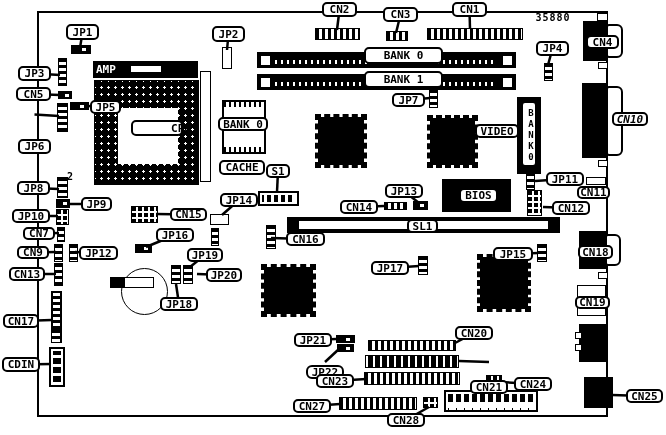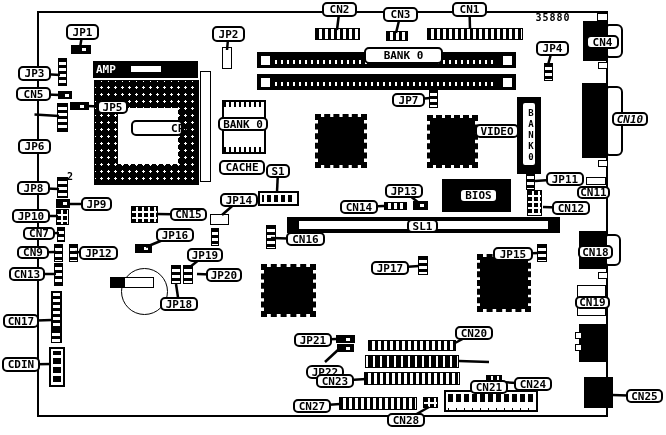--- a/index.html
+++ b/index.html
@@ -191,24 +191,25 @@
     <div class="label callout" style="left: 66px; top: 24px; width: 33px; height: 16px;">JP1</div>
     <div class="label callout" style="left: 212px; top: 26px; width: 33px; height: 16px;">JP2</div>
     <div class="label callout" style="left: 322px; top: 2px; width: 35px; height: 15px;">CN2</div>
     <div class="label callout" style="left: 383px; top: 7px; width: 35px; height: 15px;">CN3</div>
     <div class="label callout" style="left: 452px; top: 2px; width: 35px; height: 15px;">CN1</div>
     <div class="label callout" style="left: 536px; top: 41px; width: 33px; height: 15px;">JP4</div>
     <div class="label callout" style="left: 586px; top: 35px; width: 33px; height: 14px;">CN4</div>
     <div class="label callout" style="left: 18px; top: 66px; width: 33px; height: 15px;">JP3</div>
     <div class="label callout" style="left: 16px; top: 87px; width: 35px; height: 14px;">CN5</div>
     <div class="label callout" style="left: 18px; top: 107px; width: 33px; height: 15px; margin-top: 32px;">JP6</div>
-    <div class="label callout" style="left: 97px; top: 100px; width: 31px; height: 14px;">JP5</div>
+    <div class="label callout" style="left: 90px; top: 100px; width: 31px; height: 14px;">JP5</div>
     <div class="label onblack" style="left: 96px; top: 63px; width: 30px; height: 13px;">AMP</div>
     <div class="label callout" style="left: 131px; top: 120px; width: 34px; height: 16px; padding-left: 48px;">CPU</div>
     <div class="label callout" style="left: 364px; top: 47px; width: 79px; height: 17px;">BANK 0</div>
+    <div class="label callout" style="left: 364px; top: 71px; width: 79px; height: 17px;">BANK 1</div>
     <div class="label callout" style="left: 218px; top: 117px; width: 50px; height: 14px;">BANK 0</div>
     <div class="label callout" style="left: 219px; top: 160px; width: 46px; height: 15px;">CACHE</div>
     <div class="label callout" style="left: 266px; top: 164px; width: 24px; height: 14px;">S1</div>
     <div class="label callout" style="left: 220px; top: 193px; width: 38px; height: 14px;">JP14</div>
     <div class="label callout" style="left: 392px; top: 93px; width: 33px; height: 14px;">JP7</div>
     <div class="label callout" style="left: 475px; top: 124px; width: 44px; height: 14px;">VIDEO</div>
     <div class="label vertical" style="left: 521px; top: 101px; width: 16px; height: 66px;">BANK0</div>
     <div class="label callout" style="left: 546px; top: 172px; width: 38px; height: 14px;">JP11</div>
     <div class="label callout" style="left: 577px; top: 186px; width: 33px; height: 13px;">CN11</div>
     <div class="label callout" style="left: 552px; top: 201px; width: 38px; height: 14px;">CN12</div>

